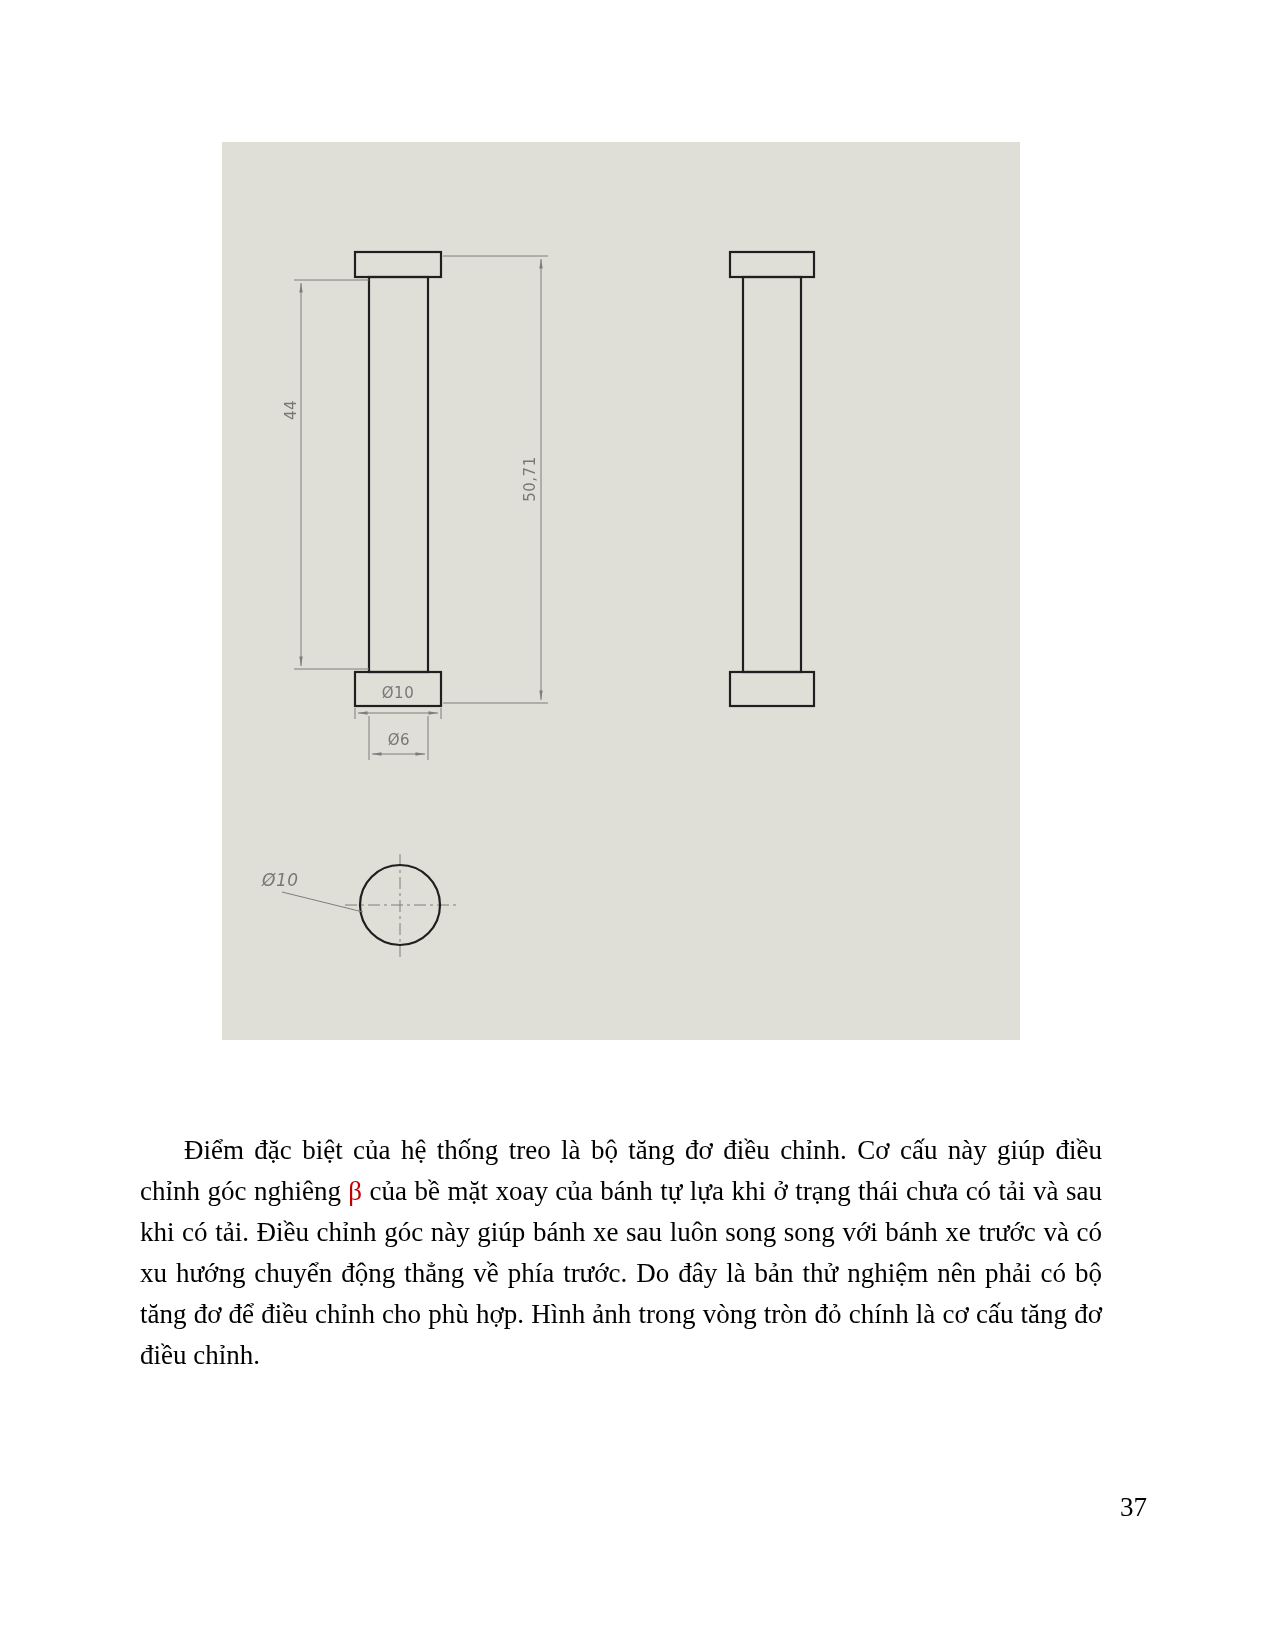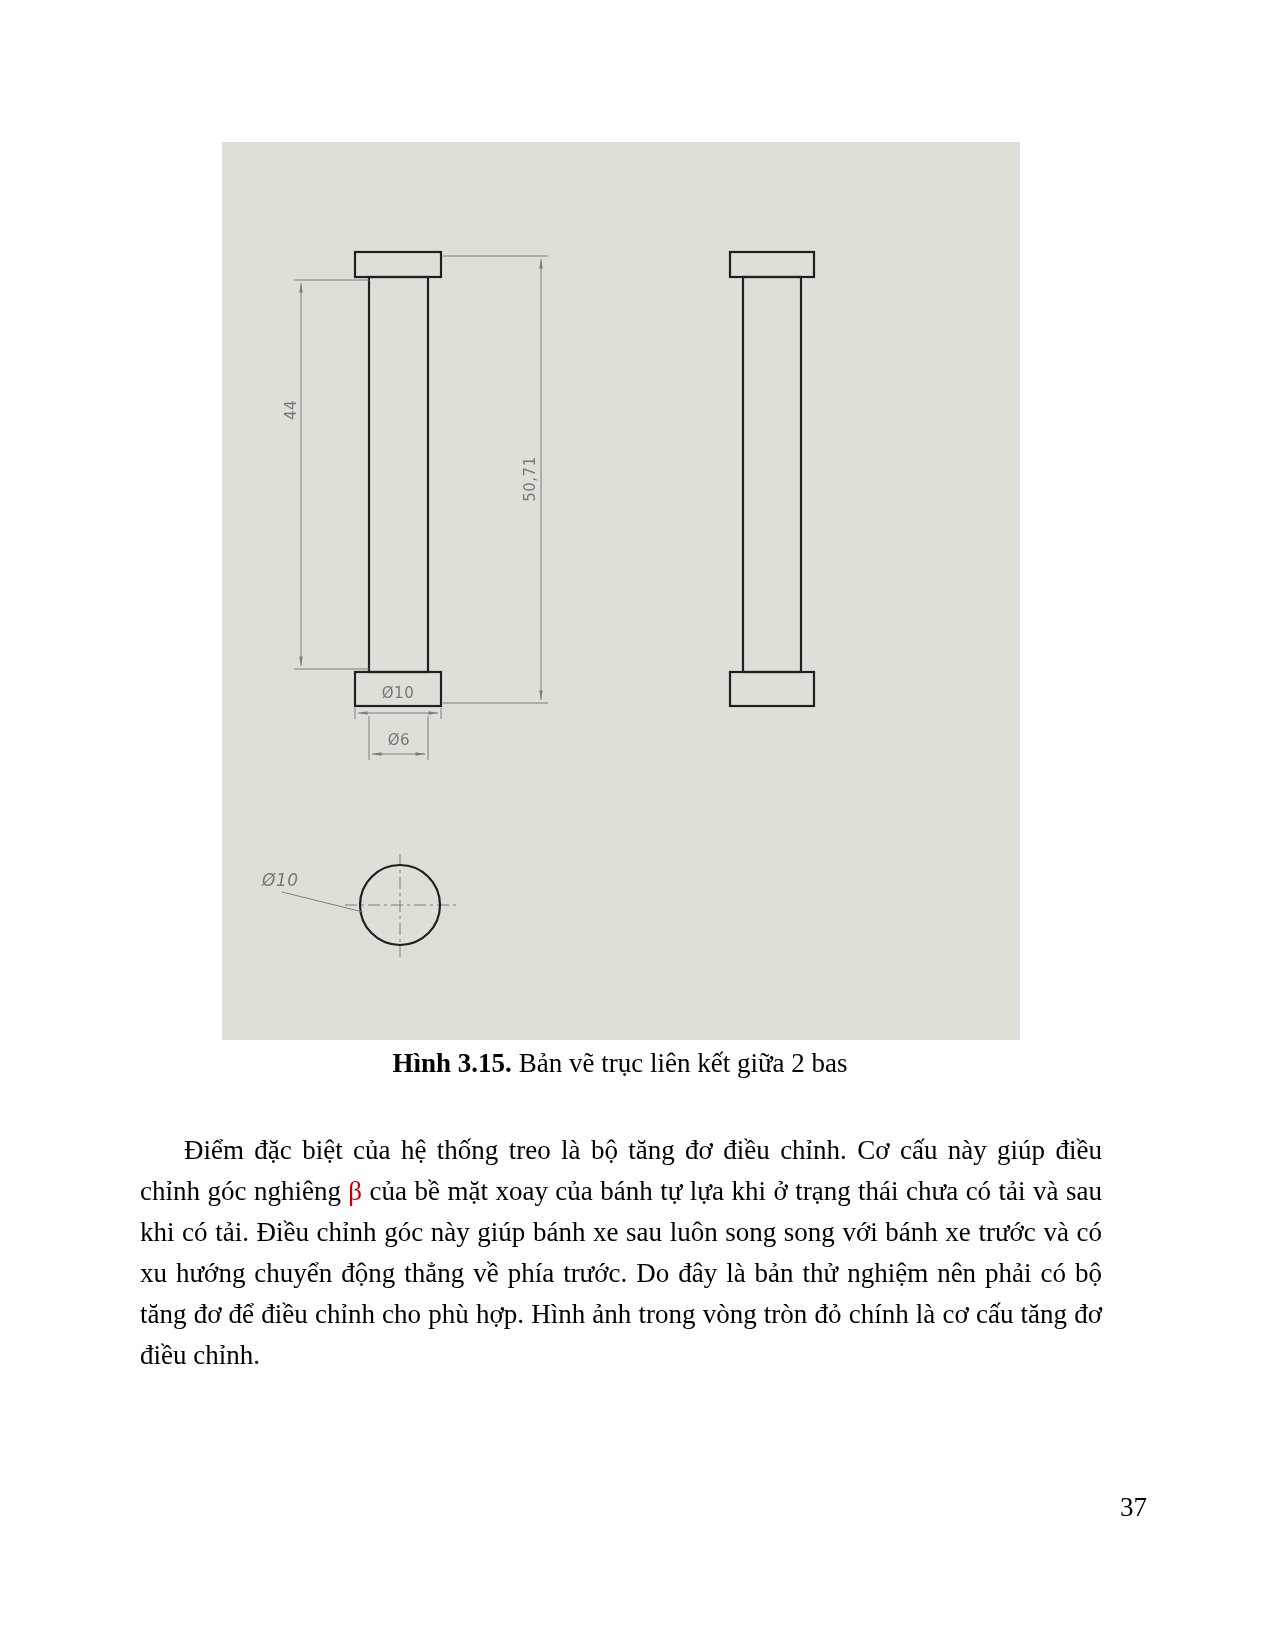--- a/index.html
+++ b/index.html
@@ -121,23 +121,20 @@
       <g>
         <line class="center-line" x1="178" y1="712" x2="178" y2="815"></line>
         <line class="center-line" x1="123" y1="763" x2="238" y2="763"></line>
         <circle cx="178" cy="763" r="40" fill="none" stroke="#1f1f1f" stroke-width="2.2"></circle>
         <line x1="60" y1="750" x2="141" y2="770" stroke="#7d7d7d" stroke-width="1"></line>
       </g>
       <text class="dim dim-italic" x="40" y="744" text-anchor="start">Ø10</text>
     </svg>
   </div>
 
-  <div class="caption">
-    <span class="caption-label">Hình 3.15.</span><span>Bản vẽ trục liên kết giữa 2 bas</span>
-  </div>
 
   <p class="body-text">
     <span>Điểm đặc biệt của hệ thống treo là bộ tăng đơ điều chỉnh. Cơ cấu này giúp điều chỉnh góc nghiêng </span><span class="beta">β</span><span> của bề mặt xoay của bánh tự lựa khi ở trạng thái chưa có tải và sau khi có tải. Điều chỉnh góc này giúp bánh xe sau luôn song song với bánh xe trước và có xu hướng chuyển động thẳng về phía trước. Do đây là bản thử nghiệm nên phải có bộ tăng đơ để điều chỉnh cho phù hợp. Hình ảnh trong vòng tròn đỏ chính là cơ cấu tăng đơ điều chỉnh.</span>
   </p>
 
   <div class="page-number">37</div>
 
 </div>
 
 </body></html>

